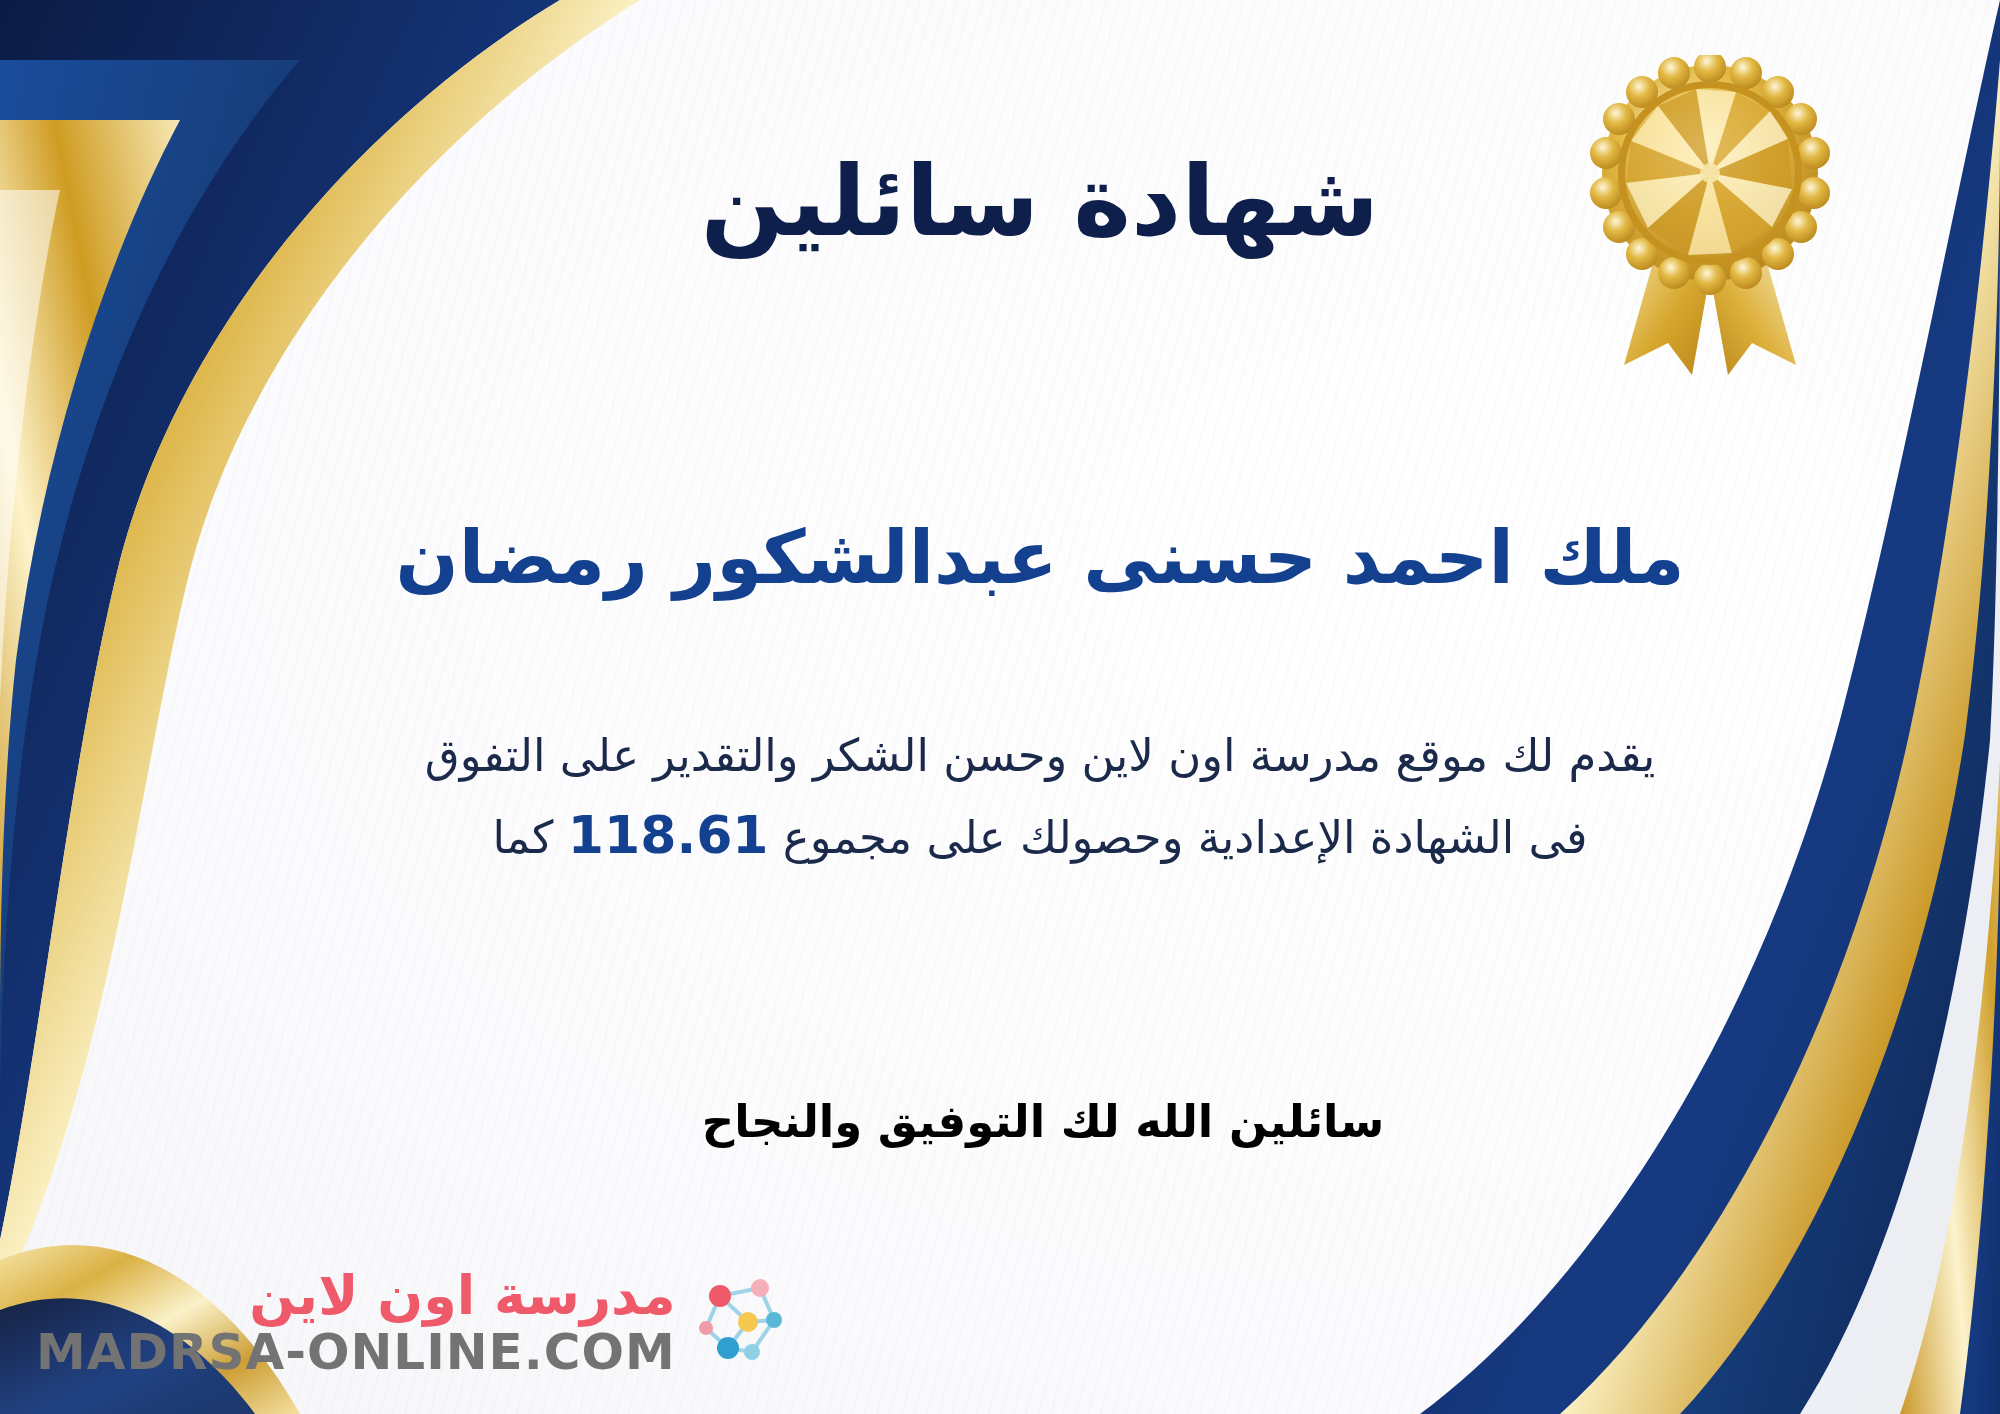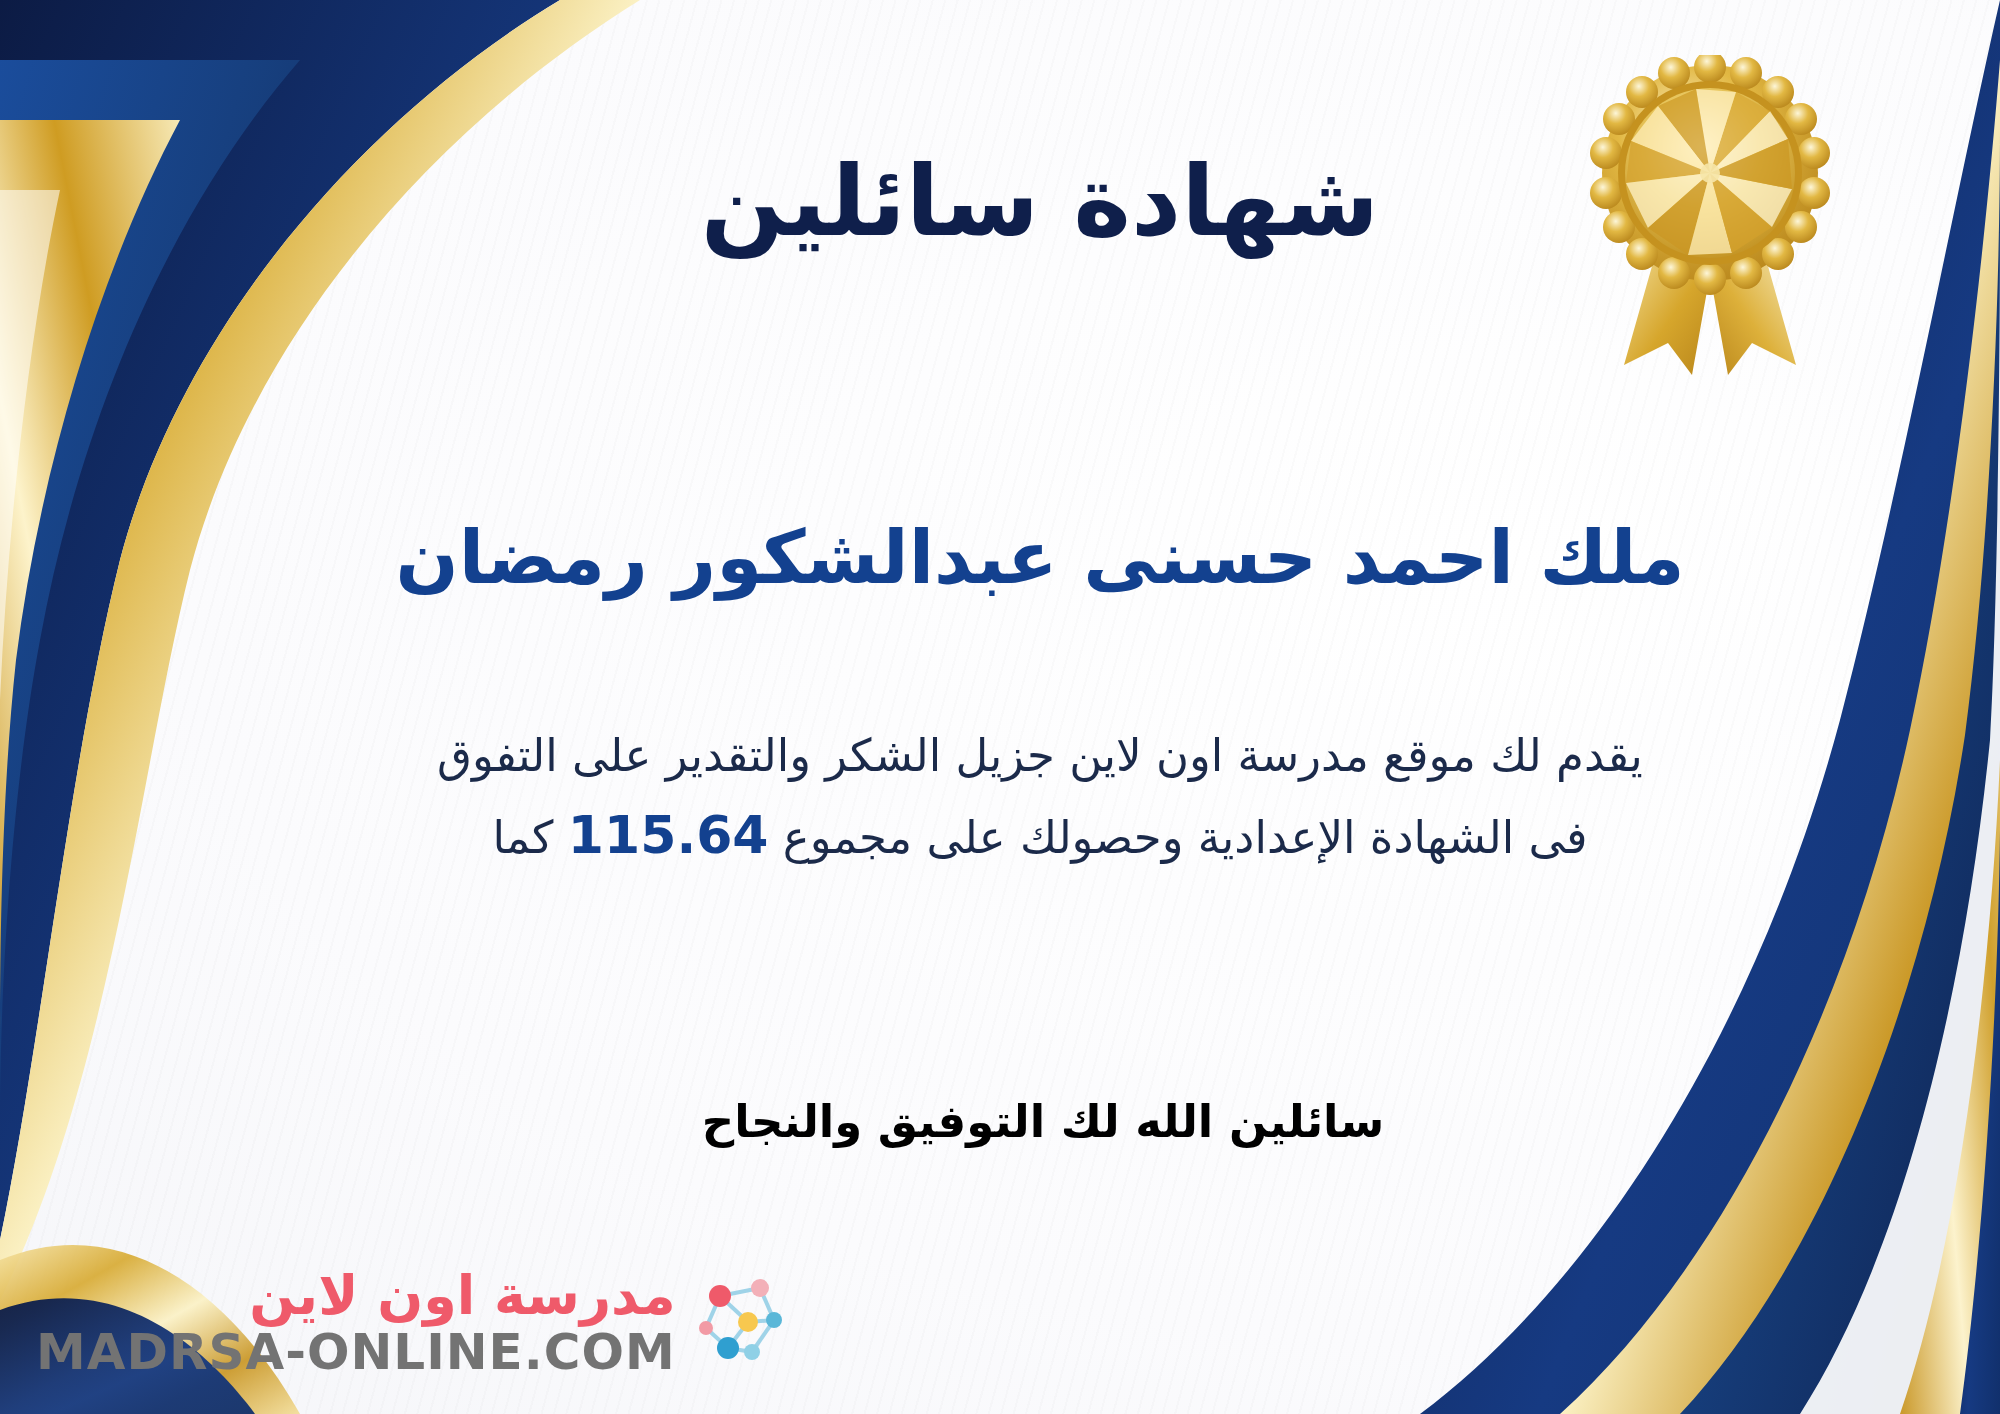--- a/index.html
+++ b/index.html
@@ -275,24 +275,24 @@
       <circle r="10" fill="#f6e5a8" opacity="0.9"></circle>
     </g>
   </svg>
 
   <div class="content">
     <div class="cert-title">شهادة سائلين</div>
 
     <div class="student-name">ملك احمد حسنى عبدالشكور رمضان</div>
 
     <div class="body-text">
-      <span class="body-line">يقدم لك موقع مدرسة اون لاين جزيل الشكر  والتقدير على التفوق</span>
+      <span class="body-line">يقدم لك موقع مدرسة اون لاين وحسن الشكر  والتقدير على التفوق</span>
       <span class="body-line">
         <span>فى الشهادة الإعدادية وحصولك على مجموع</span>
-        <span class="score">115.64</span>
+        <span class="score">118.61</span>
         <span>كما</span>
       </span>
     </div>
 
     <div class="closing-text">سائلين الله لك التوفيق  والنجاح</div>
   </div>
 
   <div class="brand">
     <div class="brand-texts">
       <div class="brand-ar">مدرسة اون لاين</div>

